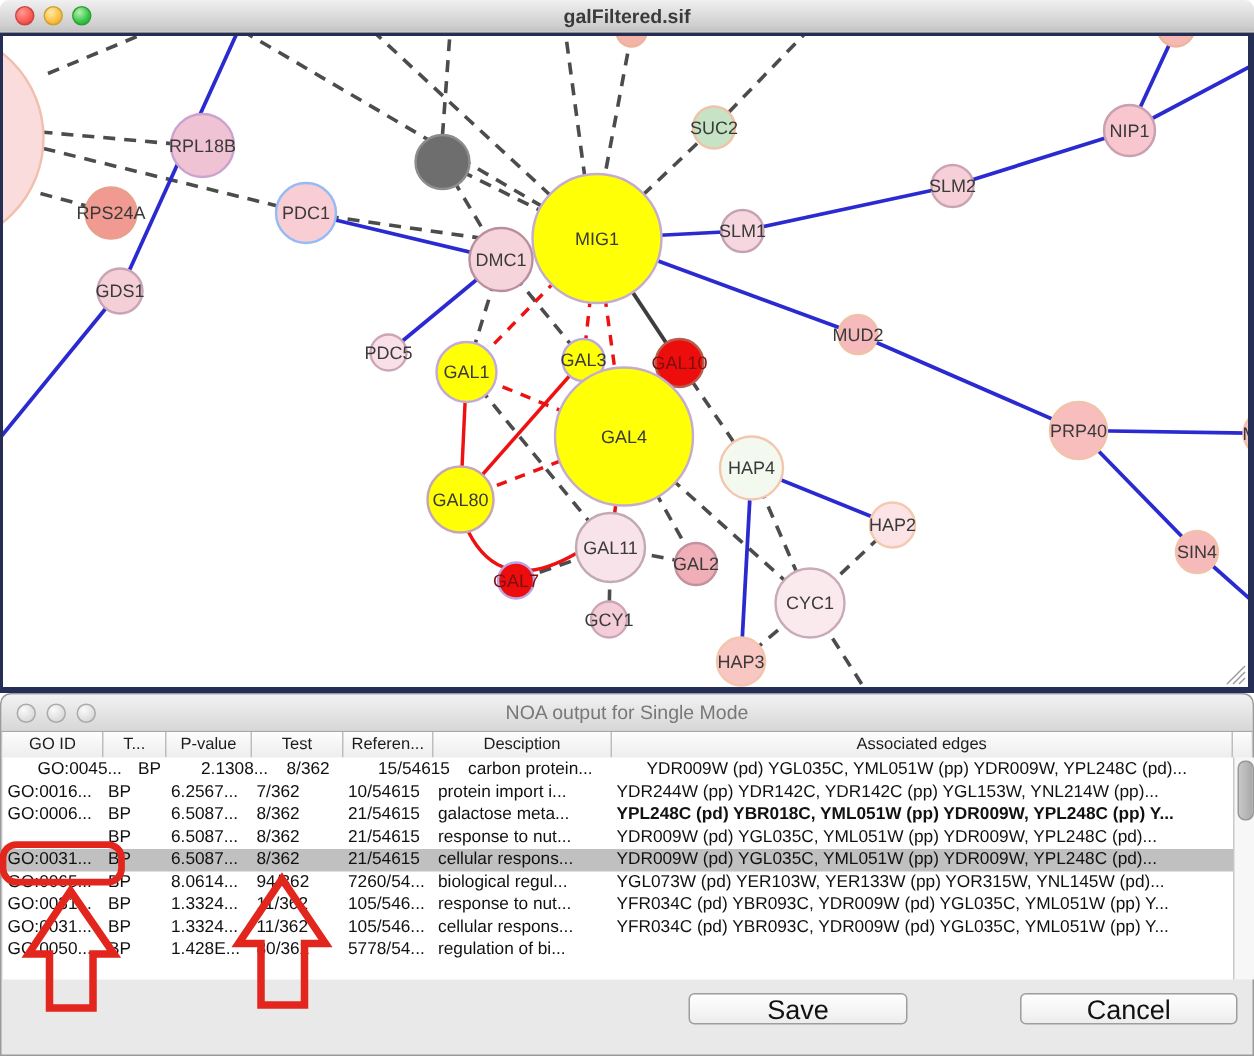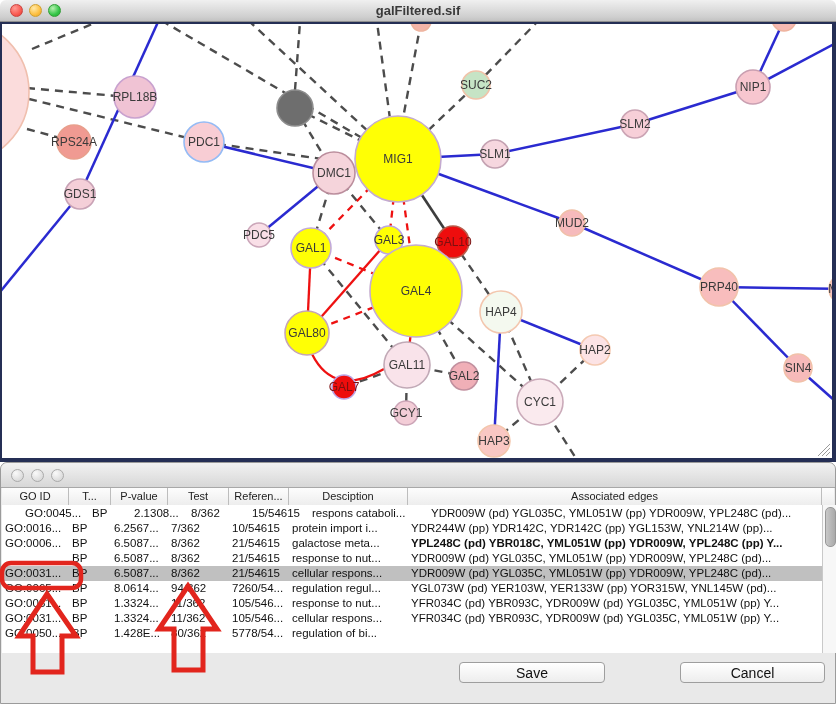--- a/index.html
+++ b/index.html
@@ -42,21 +42,21 @@
   .tr.selected{background:#c0c0c0;}
   .td{position:absolute;top:0;height:15px;line-height:15px;font-size:11.5px;color:#111;
     overflow:hidden;white-space:nowrap;box-sizing:border-box;padding-left:3px;}
 
   .vscroll{position:absolute;left:821px;top:42px;width:14px;height:148px;background:#f7f7f7;
     border-left:1px solid #c9c9c9;box-sizing:border-box;}
   .vthumb{position:absolute;left:2px;top:2px;width:9px;height:38px;border-radius:5px;
     background:linear-gradient(90deg,#c8c8c8,#a9a9a9);border:1px solid #979797;}
 
   .btn{position:absolute;height:21px;border:1px solid #9e9e9e;border-radius:4px;
-    background:linear-gradient(#ffffff,#ededed);font-size:14px;color:#111;text-align:center;
+    background:linear-gradient(#ffffff,#ededed);font-size:18px;color:#111;text-align:center;
     line-height:19px;box-sizing:border-box;box-shadow:0 1px 0 rgba(255,255,255,.7) inset;}
 
   #anno{position:absolute;left:0;top:0;pointer-events:none;z-index:50;}
 </style>
 </head>
 <body>
 
 <div id="stage">
 
   <div class="win1">
@@ -191,39 +191,40 @@
     </div>
   </div>
 
   <div class="win2">
     <div class="titlebar2">
       <div class="lights2">
         <div class="light gray"></div>
         <div class="light gray"></div>
         <div class="light gray"></div>
       </div>
+      <div class="title-text2">NOA output for Single Mode</div>
     </div>
 
     <div class="thead" id="thead">
         <div class="th" style="left: 0px; width: 67px;">GO ID</div>
         <div class="th" style="left: 67px; width: 42px;">T...</div>
         <div class="th" style="left: 109px; width: 57px;">P-value</div>
         <div class="th" style="left: 166px; width: 61px;">Test</div>
         <div class="th" style="left: 227px; width: 60px;">Referen...</div>
         <div class="th" style="left: 287px; width: 119px;">Desciption</div>
         <div class="th" style="left: 406px; width: 414px;">Associated edges</div>
       </div>
     <div class="tbody" id="tbody">
         <div class="tr" style="top: 1px; margin-left: 20px;">
           <div class="td" style="left: 0px; width: 67px;">GO:0045...</div>
           <div class="td" style="left: 67px; width: 42px;">BP</div>
           <div class="td" style="left: 109px; width: 57px;">2.1308...</div>
           <div class="td" style="left: 166px; width: 61px;">8/362</div>
           <div class="td" style="left: 227px; width: 60px;">15/54615</div>
-          <div class="td" style="left: 287px; width: 119px;">respons cataboli...</div>
+          <div class="td" style="left: 287px; width: 119px;">carbon protein...</div>
           <div class="td" style="left: 406px; width: 414px;">YDR009W (pd) YGL035C, YML051W (pp) YDR009W, YPL248C (pd)...</div>
         </div>
         <div class="tr" style="top: 16px;">
           <div class="td" style="left: 0px; width: 67px;">GO:0016...</div>
           <div class="td" style="left: 67px; width: 42px;">BP</div>
           <div class="td" style="left: 109px; width: 57px;">6.2567...</div>
           <div class="td" style="left: 166px; width: 61px;">7/362</div>
           <div class="td" style="left: 227px; width: 60px;">10/54615</div>
           <div class="td" style="left: 287px; width: 119px;">protein import i...</div>
           <div class="td" style="left: 406px; width: 414px;">YDR244W (pp) YDR142C, YDR142C (pp) YGL153W, YNL214W (pp)...</div>
@@ -254,21 +255,21 @@
           <div class="td" style="left: 227px; width: 60px;">21/54615</div>
           <div class="td" style="left: 287px; width: 119px;">cellular respons...</div>
           <div class="td" style="left: 406px; width: 414px;">YDR009W (pd) YGL035C, YML051W (pp) YDR009W, YPL248C (pd)...</div>
         </div>
         <div class="tr" style="top: 76px;">
           <div class="td" style="left: 0px; width: 67px;">GO:0065...</div>
           <div class="td" style="left: 67px; width: 42px;">BP</div>
           <div class="td" style="left: 109px; width: 57px;">8.0614...</div>
           <div class="td" style="left: 166px; width: 61px;">94/362</div>
           <div class="td" style="left: 227px; width: 60px;">7260/54...</div>
-          <div class="td" style="left: 287px; width: 119px;">regulation regul...</div>
+          <div class="td" style="left: 287px; width: 119px;">biological regul...</div>
           <div class="td" style="left: 406px; width: 414px;">YGL073W (pd) YER103W, YER133W (pp) YOR315W, YNL145W (pd)...</div>
         </div>
         <div class="tr" style="top: 91px;">
           <div class="td" style="left: 0px; width: 67px;">GO:0031...</div>
           <div class="td" style="left: 67px; width: 42px;">BP</div>
           <div class="td" style="left: 109px; width: 57px;">1.3324...</div>
           <div class="td" style="left: 166px; width: 61px;">11/362</div>
           <div class="td" style="left: 227px; width: 60px;">105/546...</div>
           <div class="td" style="left: 287px; width: 119px;">response to nut...</div>
           <div class="td" style="left: 406px; width: 414px;">YFR034C (pd) YBR093C, YDR009W (pd) YGL035C, YML051W (pp) Y...</div>

